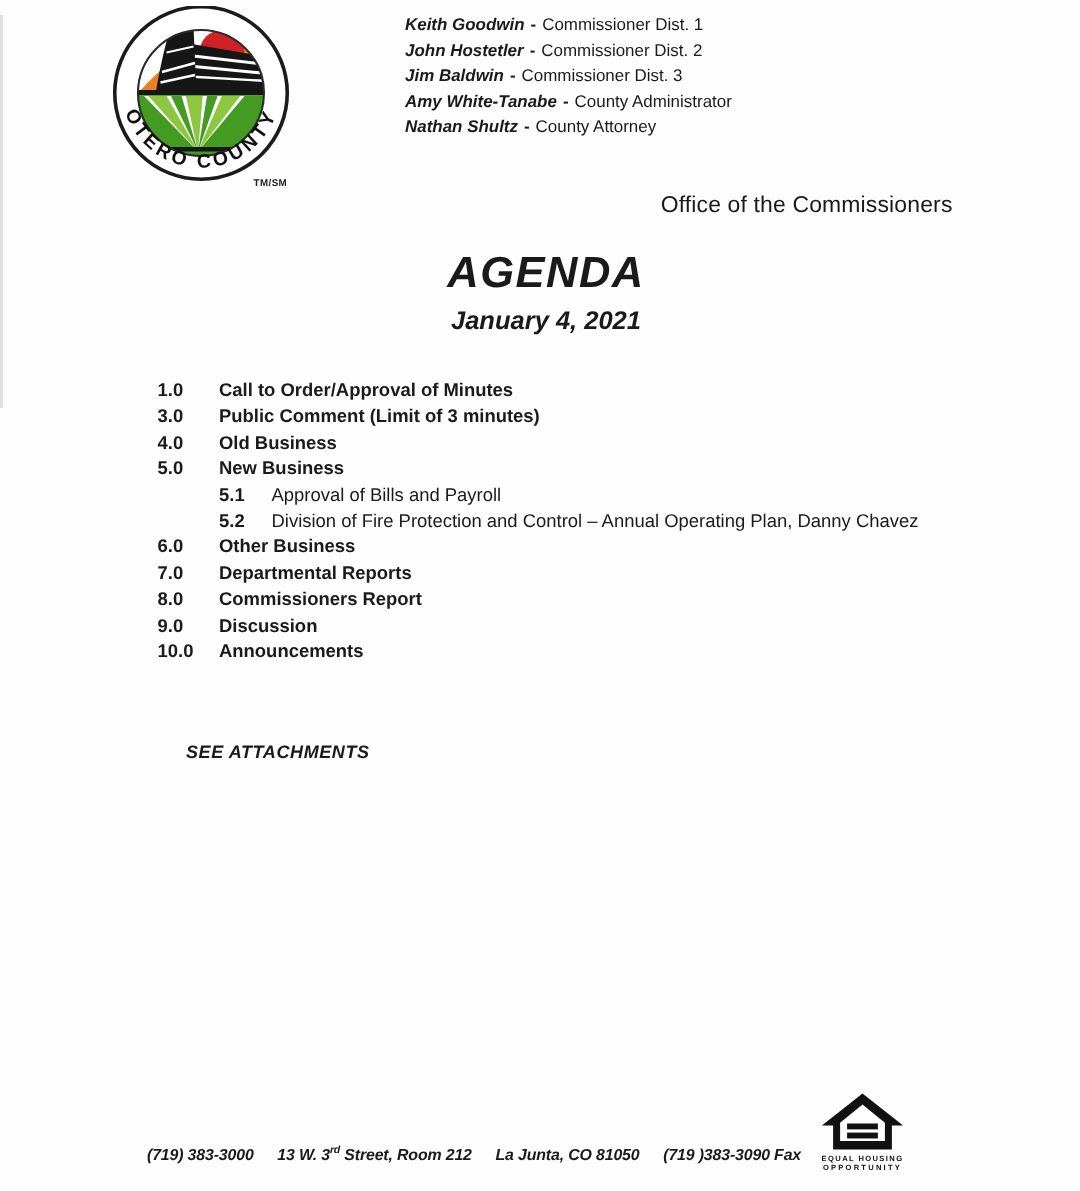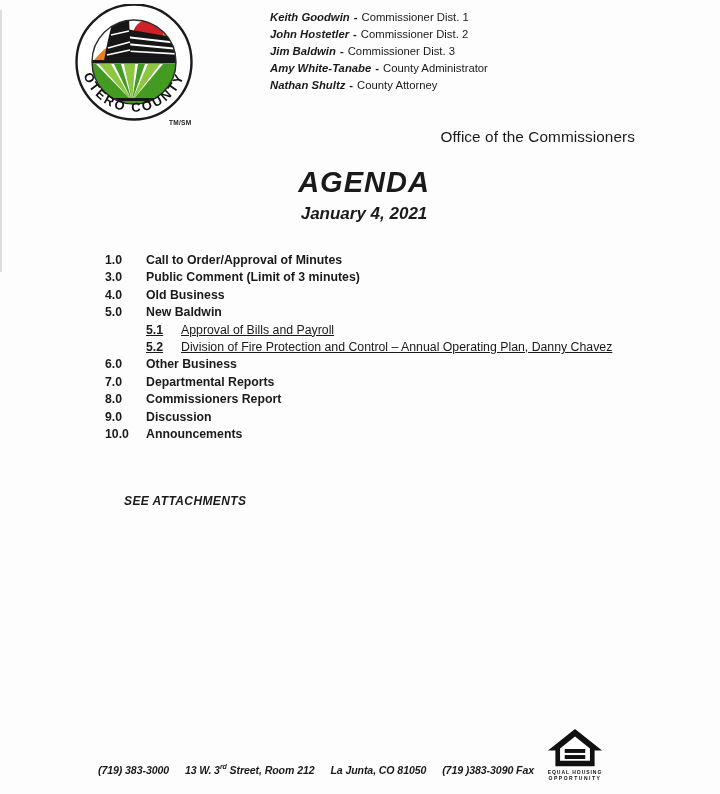--- a/index.html
+++ b/index.html
@@ -15,21 +15,21 @@
   .officials .name{font-weight:bold;font-style:italic;}
   .officials .sep{font-weight:bold;margin:0 4px;}
   .officials .role{font-weight:normal;}
   .office{position:absolute;left:270px;top:128px;width:365px;text-align:right;font-weight:normal;font-size:15.3px;letter-spacing:.1px;}
   .title{position:absolute;left:0;top:166px;width:728px;text-align:center;font-size:29px;font-weight:bold;font-style:italic;letter-spacing:1px;}
   .date{position:absolute;left:0;top:204px;width:728px;text-align:center;font-size:17px;font-weight:bold;font-style:italic;}
   .items{position:absolute;left:85px;top:253px;font-size:12.3px;margin-left:20px;}
   .row{display:flex;height:17.4px;align-items:flex-start;white-space:nowrap;}
   .row .num{width:41px;font-weight:bold;flex:0 0 auto;}
   .row.main .txt{font-weight:bold;}
-  .row.sub{padding-left:41px;text-decoration:underline;}
+  .row.sub{padding-left:41px;}
   .row.sub .num{width:35px;}
   .row.sub .txt{font-weight:normal;}
   .attach{position:absolute;left:124px;top:494px;font-size:12px;font-weight:bold;font-style:italic;letter-spacing:.4px;}
   .footer{position:absolute;left:98px;top:763px;font-size:10.6px;font-weight:bold;font-style:italic;white-space:nowrap;letter-spacing:-.1px;}
   .footer .seg{margin-right:13px;text-align:center;}
   .footer sup{font-size:7px;}
   .eho{position:absolute;left:547px;top:728px;width:56px;height:56px;}
   svg text{font-family:"Liberation Sans","DejaVu Sans",sans-serif;}
 </style>
 </head>
@@ -110,21 +110,21 @@
     <div class="row main">
         <span class="num">3.0</span>
         <span class="txt">Public Comment (Limit of 3 minutes)</span>
       </div>
     <div class="row main">
         <span class="num">4.0</span>
         <span class="txt">Old Business</span>
       </div>
     <div class="row main">
         <span class="num">5.0</span>
-        <span class="txt">New Baldwin</span>
+        <span class="txt">New Business</span>
       </div>
     <div class="row sub">
         <span class="num">5.1</span>
         <span class="txt">Approval of Bills and Payroll</span>
       </div>
     <div class="row sub">
         <span class="num">5.2</span>
         <span class="txt">Division of Fire Protection and Control – Annual Operating Plan, Danny Chavez</span>
       </div>
     <div class="row main">

